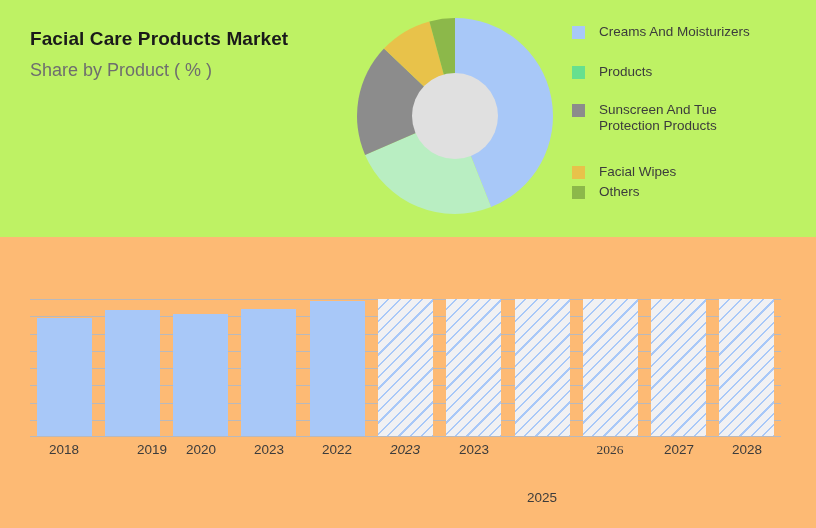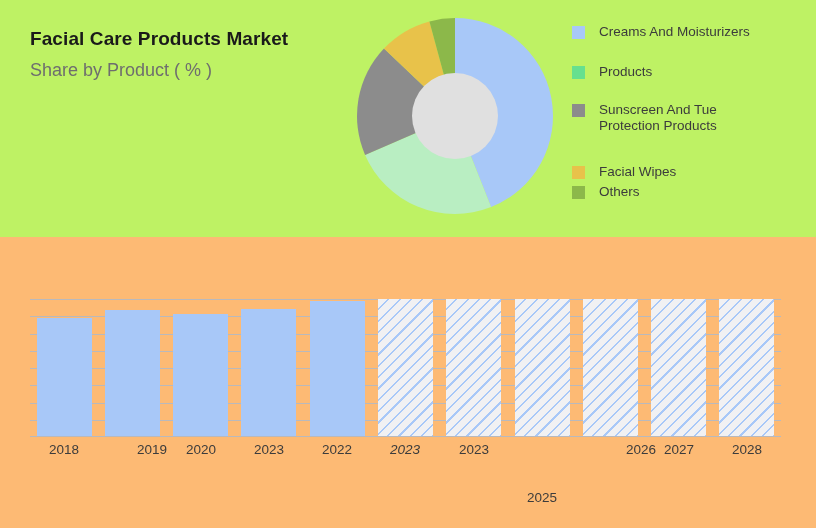--- a/index.html
+++ b/index.html
@@ -168,19 +168,19 @@
 
     <div class="xlabels" id="xlabels">
         <div class="xlabel" style="left: -1px;">2018</div>
         <div class="xlabel" style="left: 67px; text-align: right;">2019</div>
         <div class="xlabel" style="left: 136px;">2020</div>
         <div class="xlabel" style="left: 204px;">2023</div>
         <div class="xlabel" style="left: 272px;">2022</div>
         <div class="xlabel" style="left: 340px; font-style: italic;">2023</div>
         <div class="xlabel" style="left: 409px;">2023</div>
         <div class="xlabel" style="left: 477px; margin-top: 48px;">2025</div>
-        <div class="xlabel" style="left: 576px;">2026</div>
+        <div class="xlabel" style="left: 545px; font-family: Liberation Serif, serif;">2026</div>
         <div class="xlabel" style="left: 614px;">2027</div>
         <div class="xlabel" style="left: 682px;">2028</div>
       </div>
 
   </div>
 </div>
 
 </body></html>

